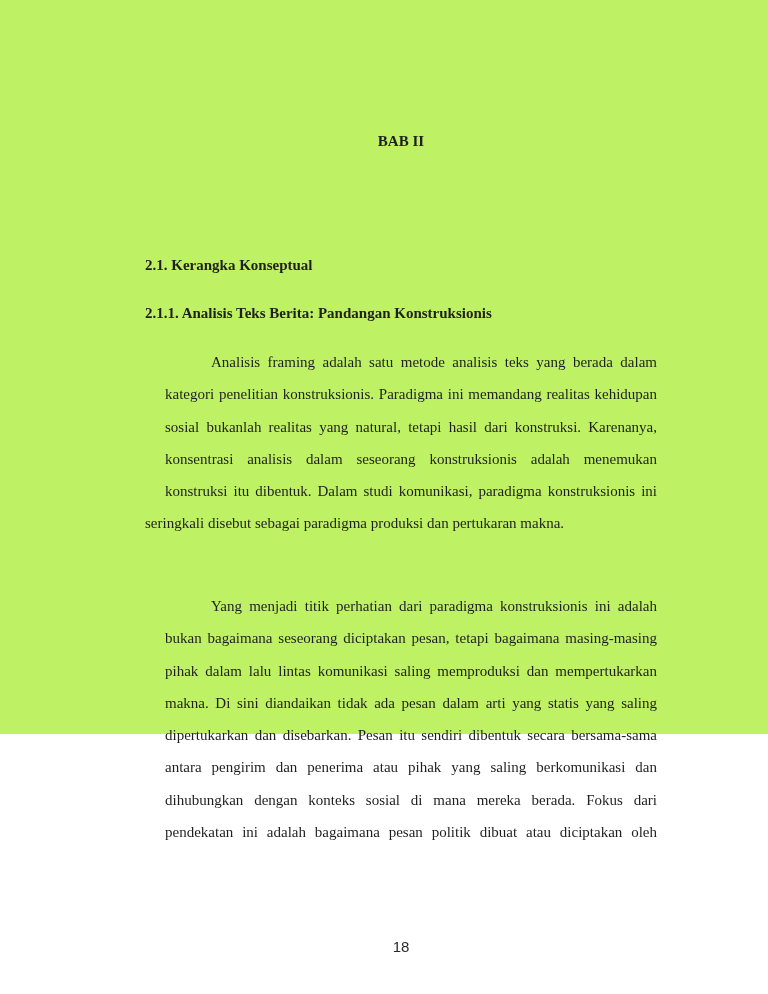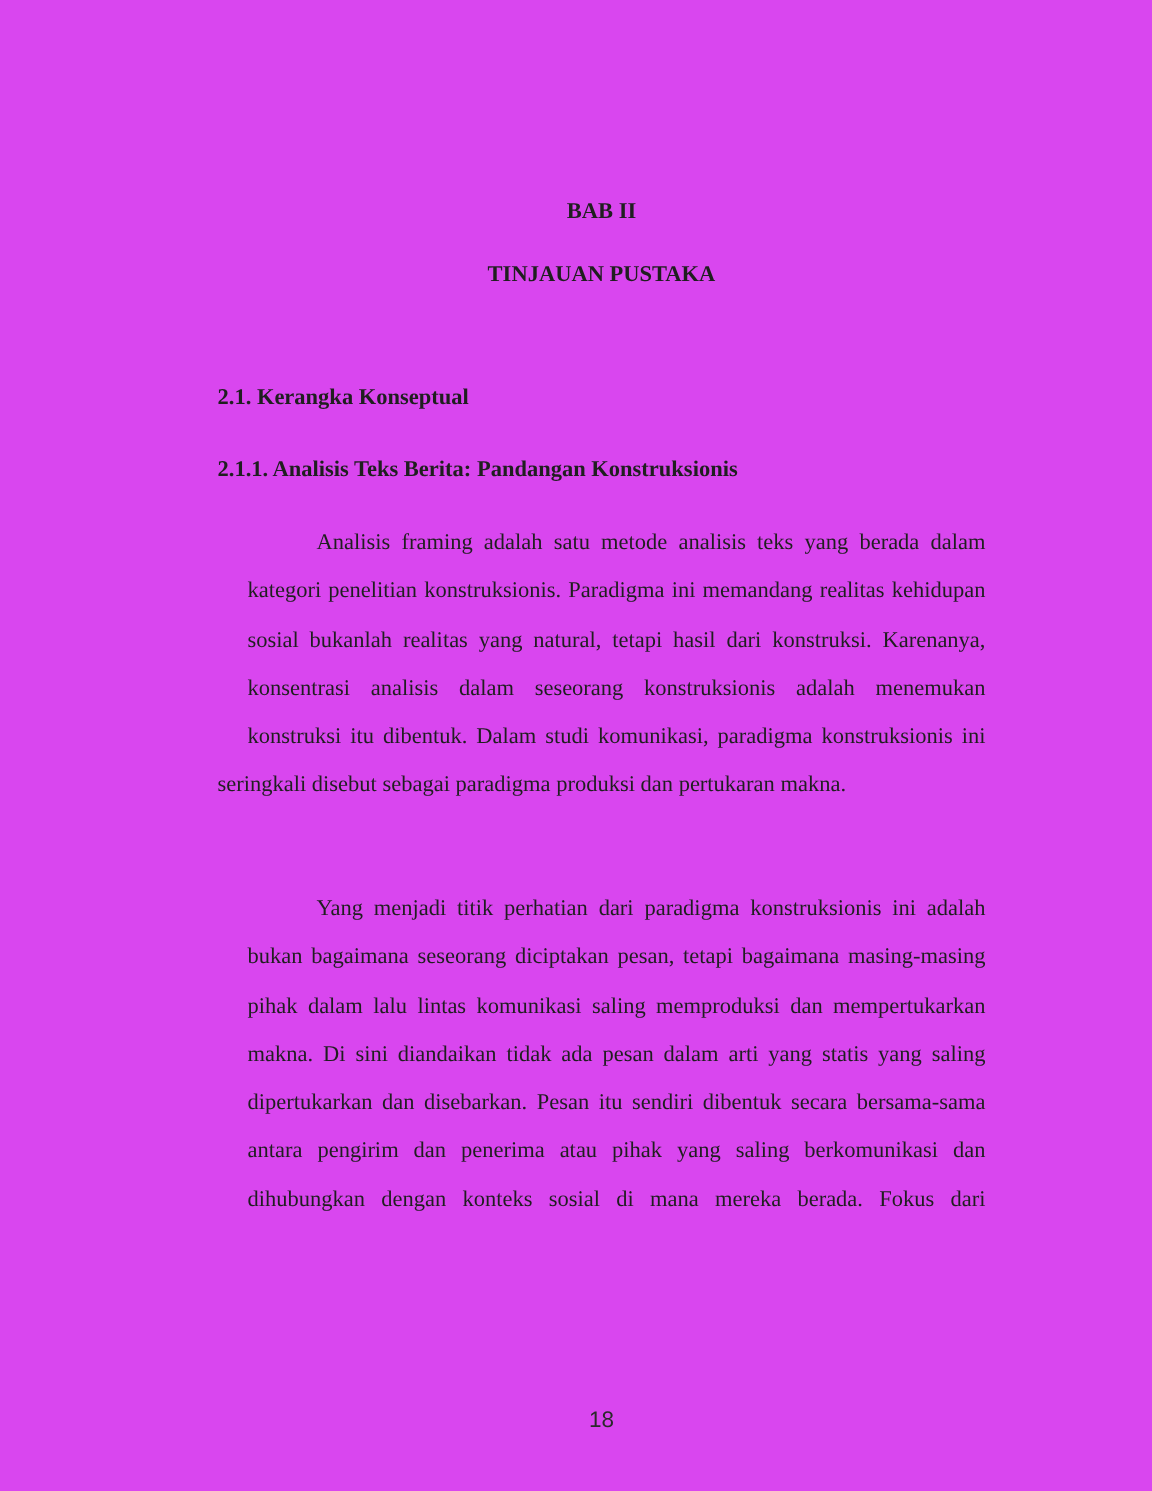--- a/index.html
+++ b/index.html
@@ -9,22 +9,22 @@
   }
   body {
     width: 768px;
     height: 994px;
     overflow: hidden;
     font-family: "Liberation Serif", serif;
   }
   .page {
     position: relative;
     width: 768px;
-    height: 994px;
-    background: #d946ef;
+    height: 734px;
+    background: #bef264;
   }
   .blk {
     position: absolute;
     left: 145px;
     width: 512px;
     color: #1f1f1f;
     font-size: 15px;
   }
   .center-line {
     text-align: center;
@@ -64,21 +64,20 @@
     margin-top: 44px;
   }
 </style>
 </head>
 <body>
 
 <div class="page">
 
   <div class="blk center-line" style="top:131px">BAB II</div>
 
-  <div class="blk center-line" style="top:173px">TINJAUAN PUSTAKA</div>
 
   <div class="blk heading" style="top:255px">2.1. Kerangka Konseptual</div>
 
   <div class="blk heading" style="top:303px">2.1.1. Analisis Teks Berita: Pandangan Konstruksionis</div>
 
   <div class="blk para" style="top:346px">
     <div class="line jline indent">Analisis framing adalah satu metode analisis teks yang berada dalam</div>
     <div class="line jline">kategori penelitian konstruksionis. Paradigma ini memandang realitas kehidupan</div>
     <div class="line jline">sosial bukanlah realitas yang natural, tetapi hasil dari konstruksi. Karenanya,</div>
     <div class="line jline">konsentrasi analisis dalam seseorang konstruksionis adalah menemukan</div>
@@ -87,17 +86,18 @@
   </div>
 
   <div class="blk para" style="top:590px">
     <div class="line jline indent">Yang menjadi titik perhatian dari paradigma konstruksionis ini adalah</div>
     <div class="line jline">bukan bagaimana seseorang diciptakan pesan, tetapi bagaimana masing-masing</div>
     <div class="line jline">pihak dalam lalu lintas komunikasi saling memproduksi dan mempertukarkan</div>
     <div class="line jline">makna. Di sini diandaikan tidak ada pesan dalam arti yang statis yang saling</div>
     <div class="line jline">dipertukarkan dan disebarkan. Pesan itu sendiri dibentuk secara bersama-sama</div>
     <div class="line jline">antara pengirim dan penerima atau pihak yang saling berkomunikasi dan</div>
     <div class="line jline">dihubungkan dengan konteks sosial di mana mereka berada. Fokus dari</div>
+    <div class="line jline">pendekatan ini adalah bagaimana pesan politik dibuat atau diciptakan oleh</div>
   </div>
 
   <div class="blk page-number" style="top:895px">18</div>
 
 </div>
 
 </body></html>

